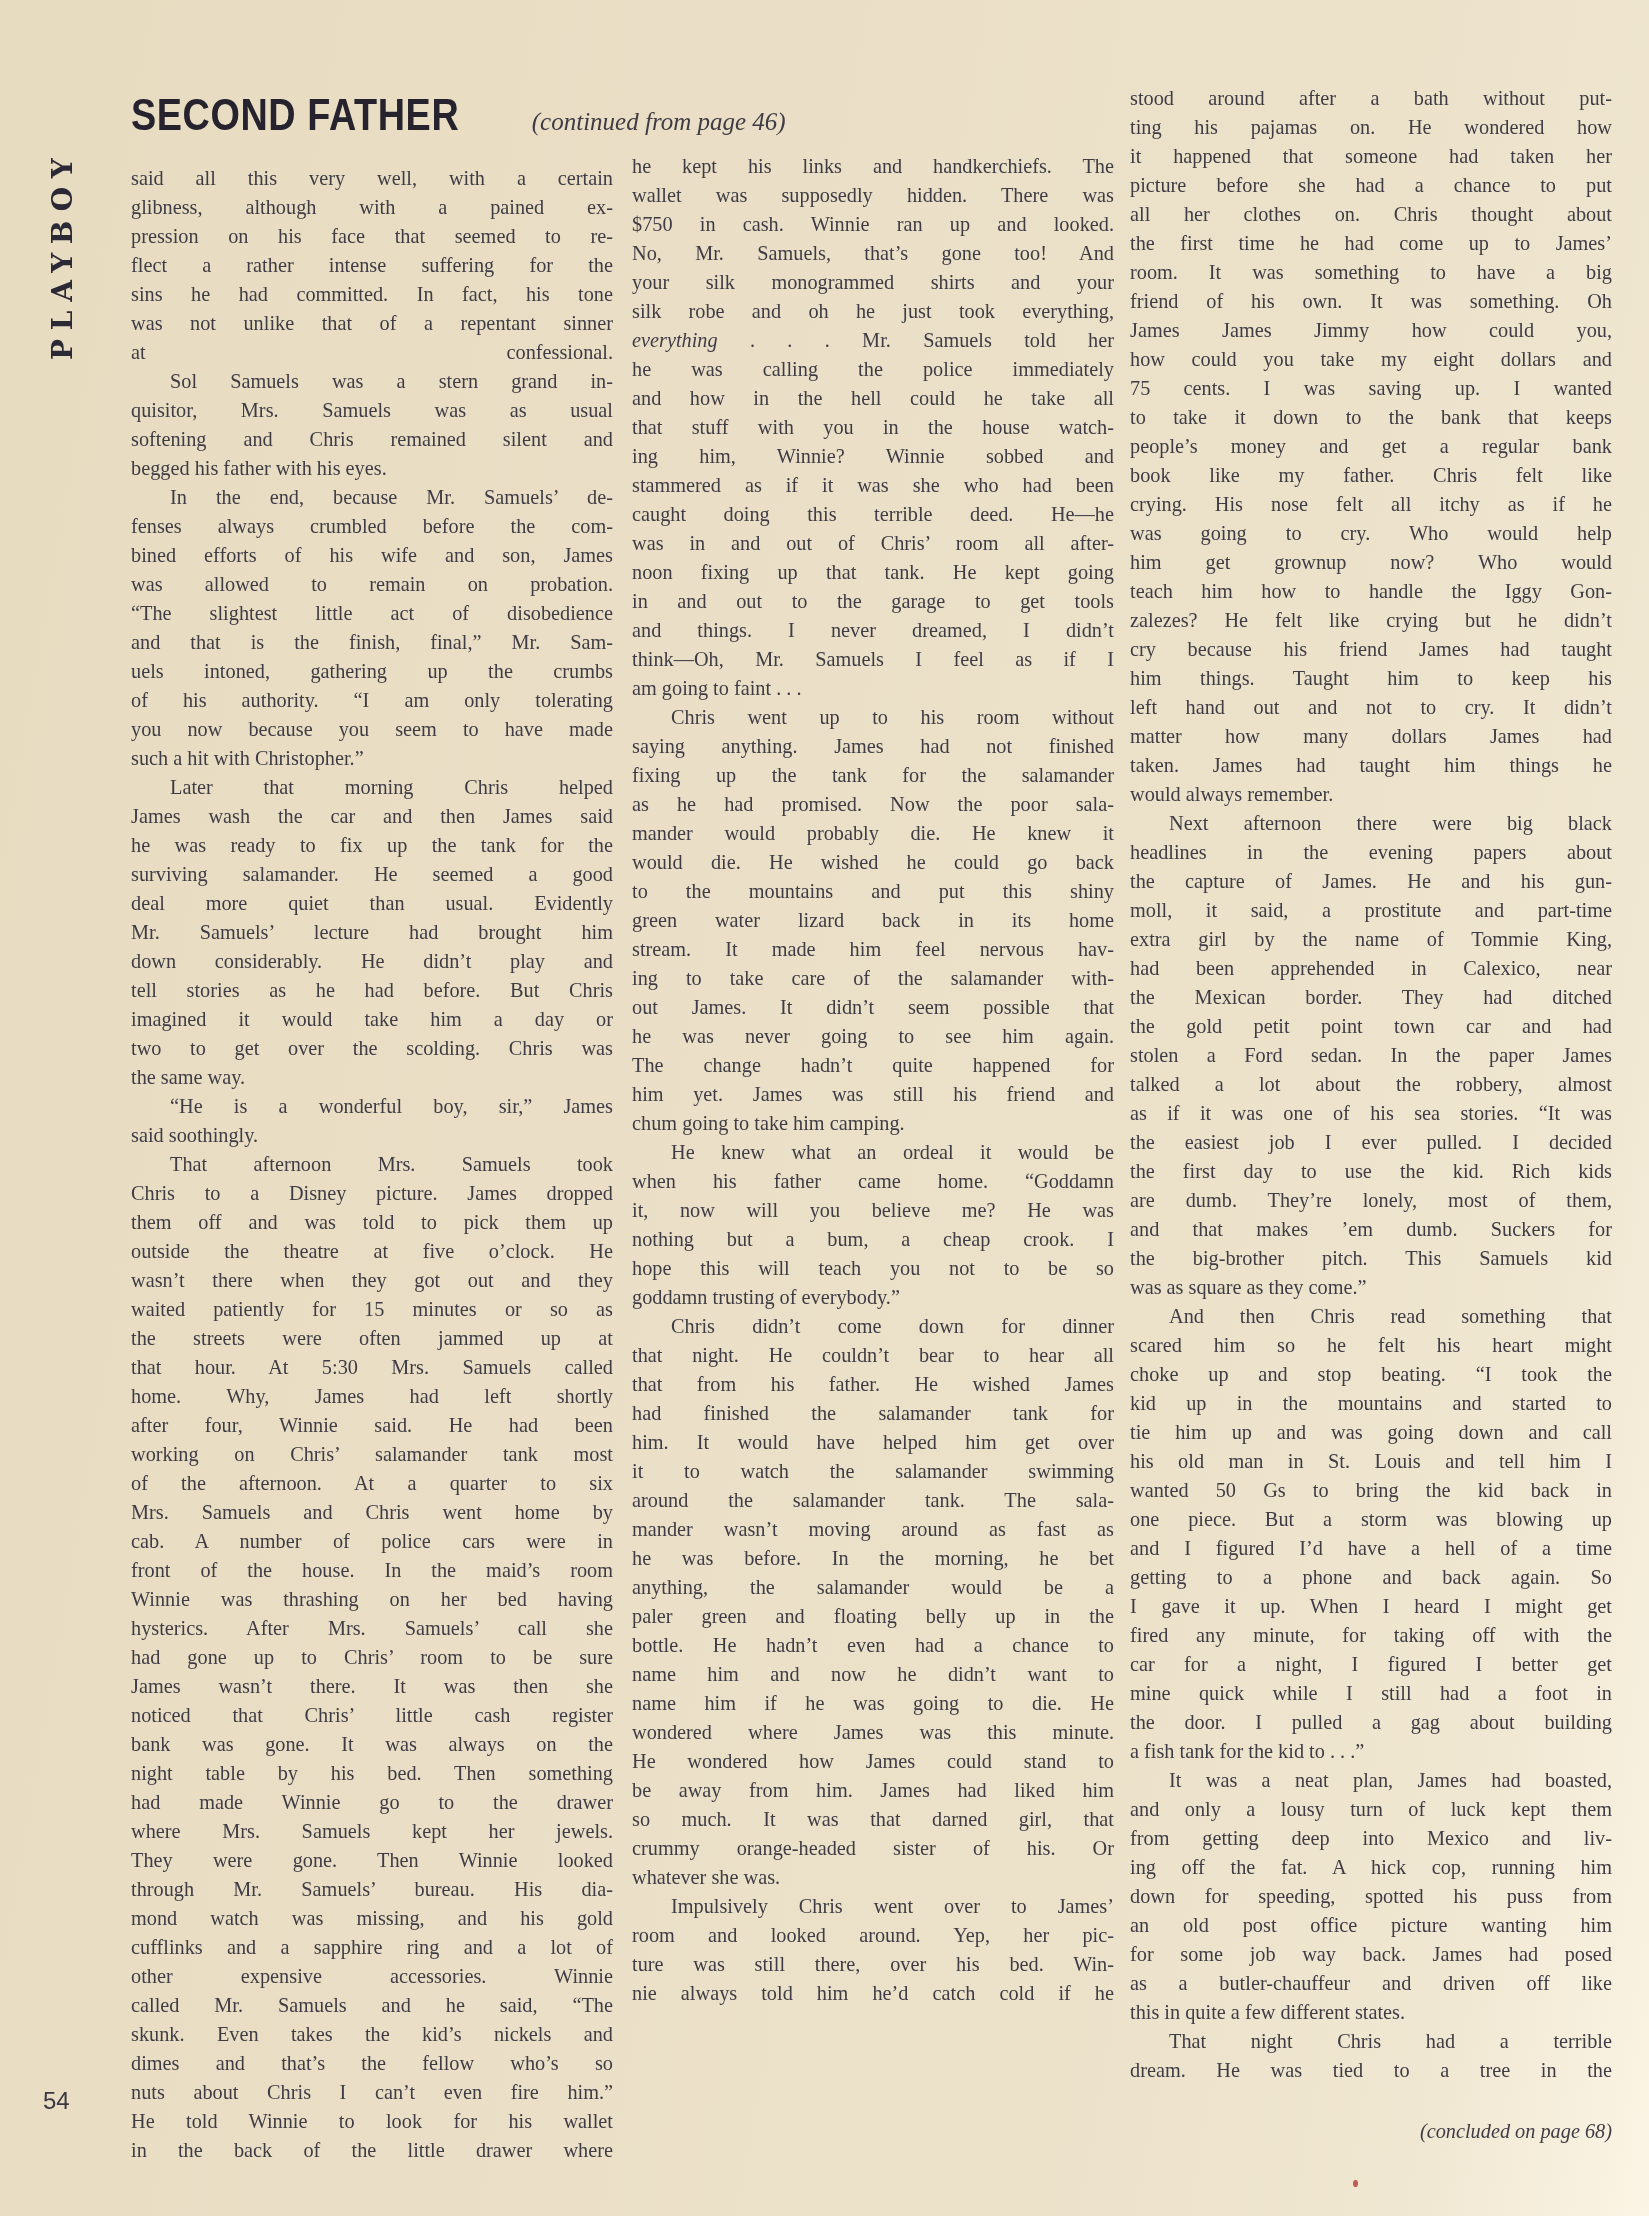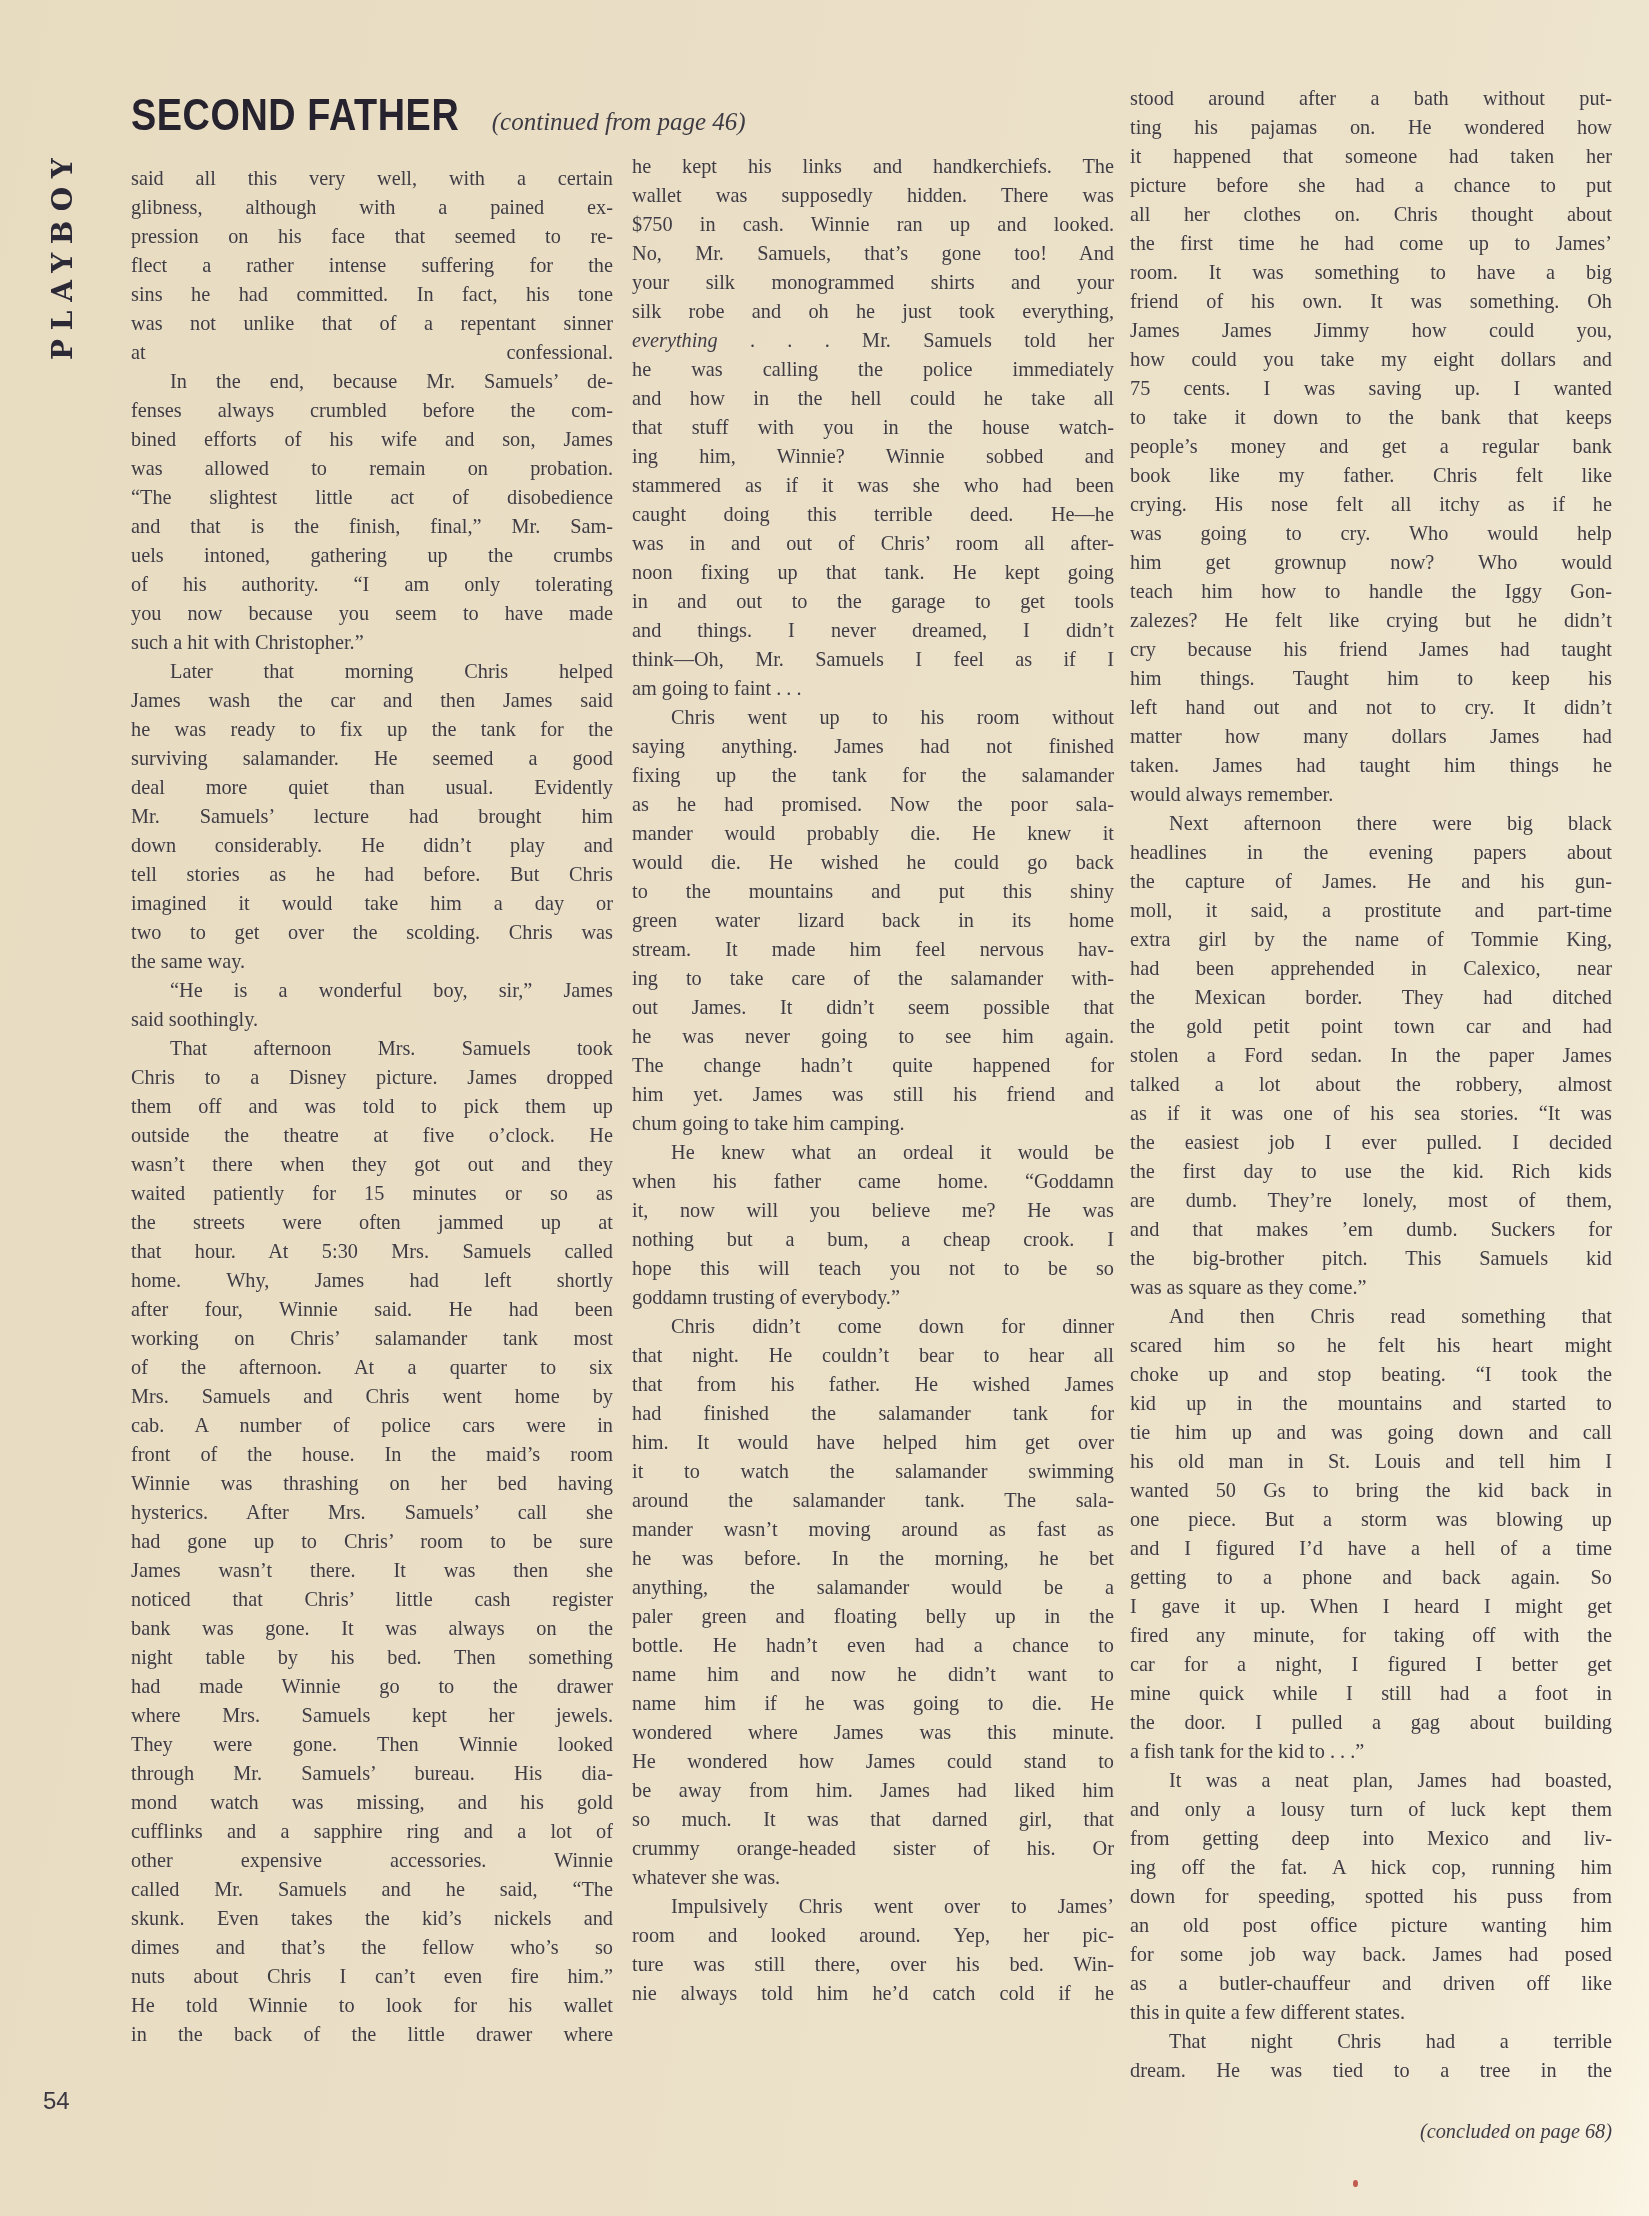--- a/index.html
+++ b/index.html
@@ -9,21 +9,21 @@
     font-family:"Liberation Serif",serif;
   }
   .page-root{position:absolute;inset:0;}
   .spine{
     position:absolute;left:39px;top:93px;height:267px;width:47px;
     writing-mode:vertical-rl;transform:rotate(180deg);
     font-family:"DejaVu Serif",serif;font-weight:bold;
     font-size:28px;letter-spacing:8.7px;color:#2c2937;line-height:47px;
   }
   .title-row{
-    position:absolute;left:131px;top:92px;display:flex;align-items:baseline;gap:17px;white-space:nowrap;
+    position:absolute;left:131px;top:92px;display:flex;align-items:baseline;gap:57px;white-space:nowrap;
   }
   .article-title{
     font-family:"Liberation Sans",sans-serif;font-weight:700;
     font-size:45px;letter-spacing:0.7px;color:#26232f;
     transform:scaleX(0.84);transform-origin:left bottom;line-height:1;
   }
   .cont-note{
     font-size:25px;font-style:italic;color:#3e3b44;line-height:1;
     margin-left:-47px;
   }
@@ -61,20 +61,26 @@
 
   <div class="col col1">
       <div class="para">
         <div class="line">said all this very well, with a certain</div>
         <div class="line">glibness, although with a pained ex-</div>
         <div class="line">pression on his face that seemed to re-</div>
         <div class="line">flect a rather intense suffering for the</div>
         <div class="line">sins he had committed. In fact, his tone</div>
         <div class="line">was not unlike that of a repentant sinner</div>
         <div class="line">at confessional.</div>
+      </div>
+      <div class="para indent">
+        <div class="line">Sol Samuels was a stern grand in-</div>
+        <div class="line">quisitor, Mrs. Samuels was as usual</div>
+        <div class="line">softening and Chris remained silent and</div>
+        <div class="line last">begged his father with his eyes.</div>
       </div>
       <div class="para indent">
         <div class="line">In the end, because Mr. Samuels’ de-</div>
         <div class="line">fenses always crumbled before the com-</div>
         <div class="line">bined efforts of his wife and son, James</div>
         <div class="line">was allowed to remain on probation.</div>
         <div class="line">“The slightest little act of disobedience</div>
         <div class="line">and that is the finish, final,” Mr. Sam-</div>
         <div class="line">uels intoned, gathering up the crumbs</div>
         <div class="line">of his authority. “I am only tolerating</div>

